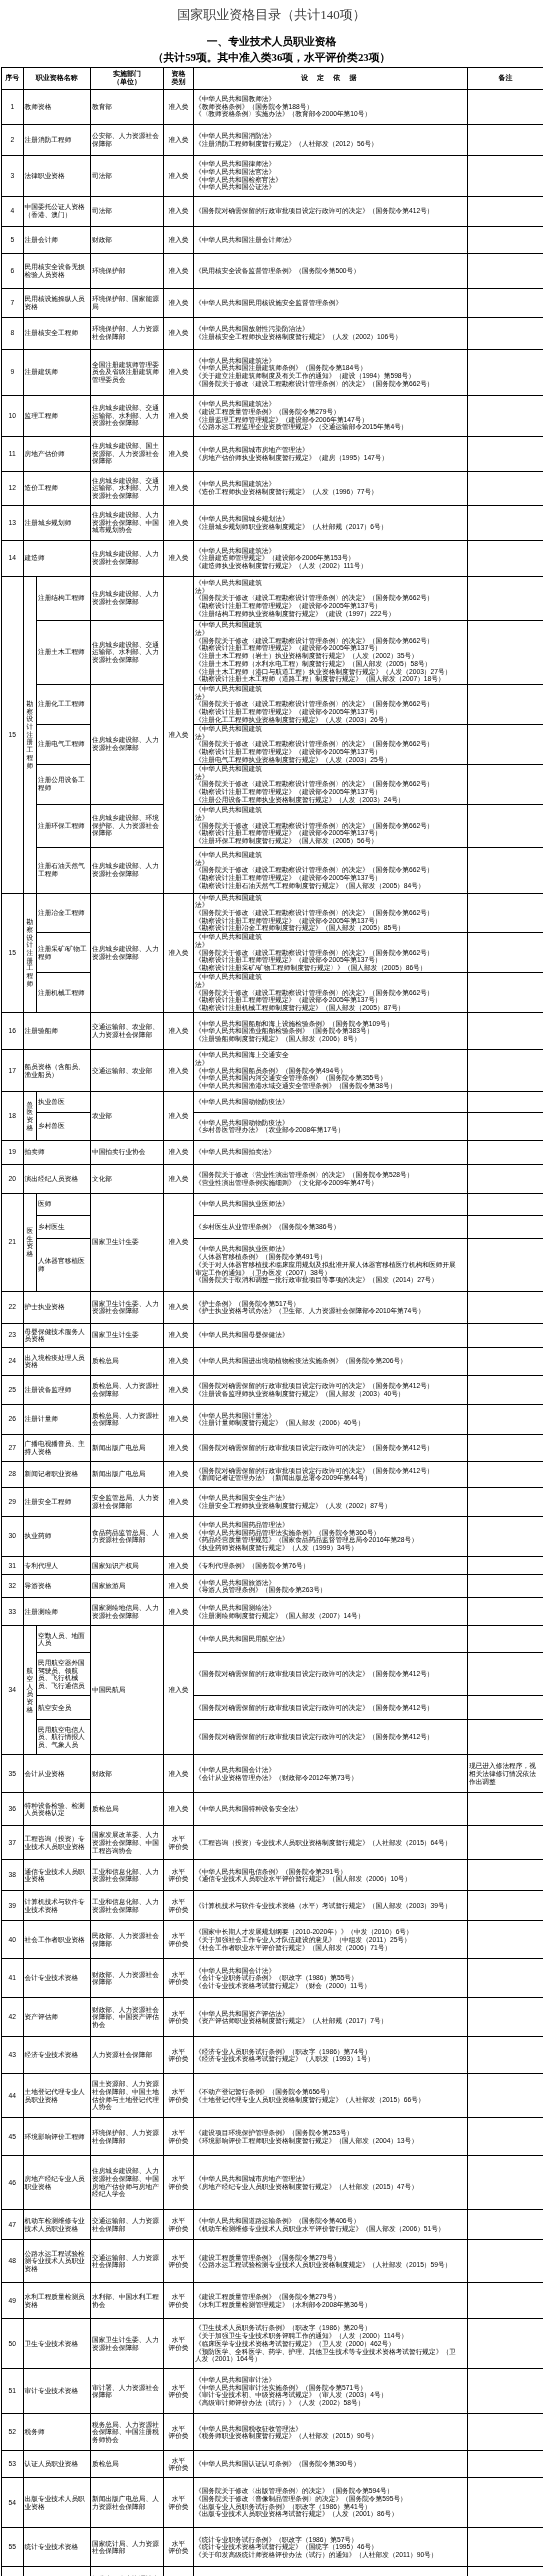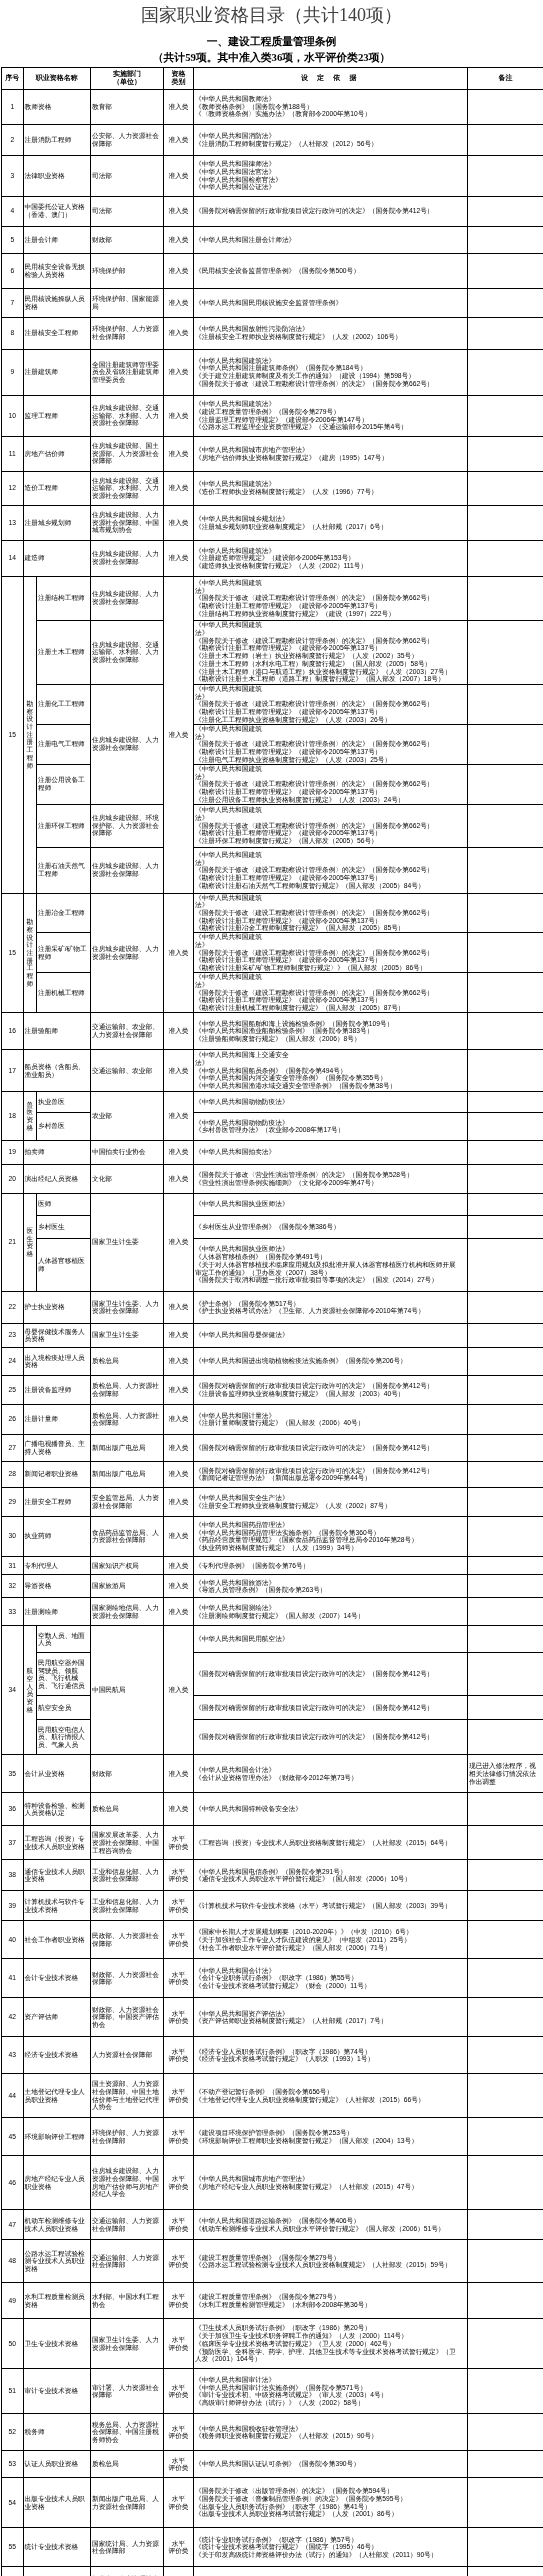--- a/index.html
+++ b/index.html
@@ -1,35 +1,35 @@
 <!DOCTYPE html>
 <html style="font-size:8.2px"><head>
 <meta charset="utf-8">
 <style>
 html,body{margin:0;padding:0;background:#fff;}
 body{width:543px;height:2723px;position:relative;overflow:hidden;color:#000;font-family:"Liberation Sans","DejaVu Sans",sans-serif;}
-.title{position:absolute;top:0;left:0;width:543px;height:30px;line-height:30px;text-align:center;font-family:"Liberation Serif","DejaVu Serif",serif;font-size:18px;color:#404040;}
+.title{position:absolute;top:0;left:0;width:543px;height:30px;line-height:30px;text-align:center;font-family:"Liberation Serif","DejaVu Serif",serif;font-size:13px;color:#404040;}
 .section-heading{position:absolute;top:32px;left:0;width:543px;height:18.5px;line-height:18.5px;text-align:center;font-size:10.8px;font-weight:bold;font-family:"Liberation Serif","DejaVu Serif",serif;}
 .section-summary{position:absolute;top:50px;left:0;width:543px;height:15.5px;line-height:15.5px;text-align:center;font-size:10.8px;font-weight:bold;font-family:"Liberation Serif","DejaVu Serif",serif;}
 table.grid{position:absolute;top:67px;left:1px;width:541px;border-collapse:collapse;table-layout:fixed;border:1px solid #000;}
 table.grid th{border:0.5px solid #000;font-size:7px;font-weight:bold;line-height:8.8px;text-align:center;vertical-align:middle;white-space:pre-line;padding:0;}
 table.grid th.h-basis{letter-spacing:3.6px;}
 table.grid td{border:0.5px solid #000;padding:0 1px 0 1px;vertical-align:middle;font-size:6.7px;line-height:7.7px;overflow:hidden;}
 td.c-no{text-align:center;padding:0;}
 td.c-group{text-align:center;word-break:break-all;padding:0 2.6px;font-size:7px;}
 td.c-type{text-align:center;white-space:pre-line;border-left-color:#7a7a7a;padding:0;}
 td.c-basis{padding-left:2.1px;font-size:6.4px;}
 td.c-basis div{white-space:nowrap;}
 td.c-note{padding-right:2.1px;}
 </style>
 </head>
 <body>
 
 <div class="title">国家职业资格目录（共计140项）</div>
-<div class="section-heading">一、建设工程质量管理条例</div>
+<div class="section-heading">一、专业技术人员职业资格</div>
 <div class="section-summary">（共计59项。其中准入类36项，水平评价类23项）</div>
 
 <table class="grid">
   <colgroup>
     <col style="width:21.6px">
       <col style="width:13.4px">
       <col style="width:54px">
       <col style="width:73px">
       <col style="width:30px">
       <col style="width:274px">

